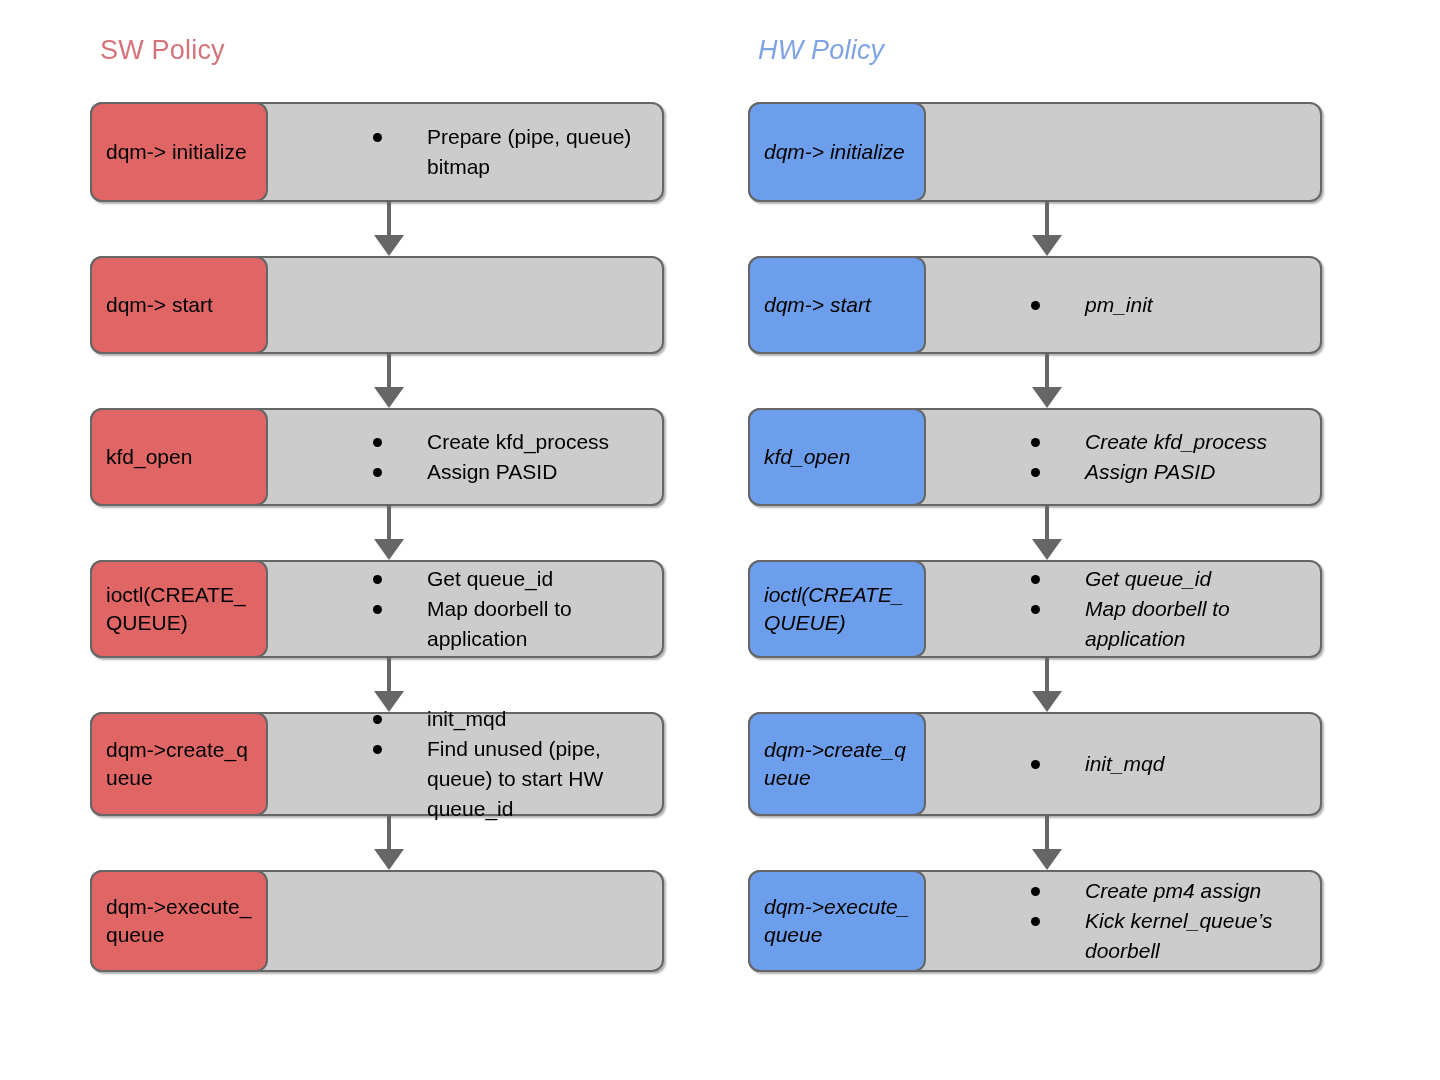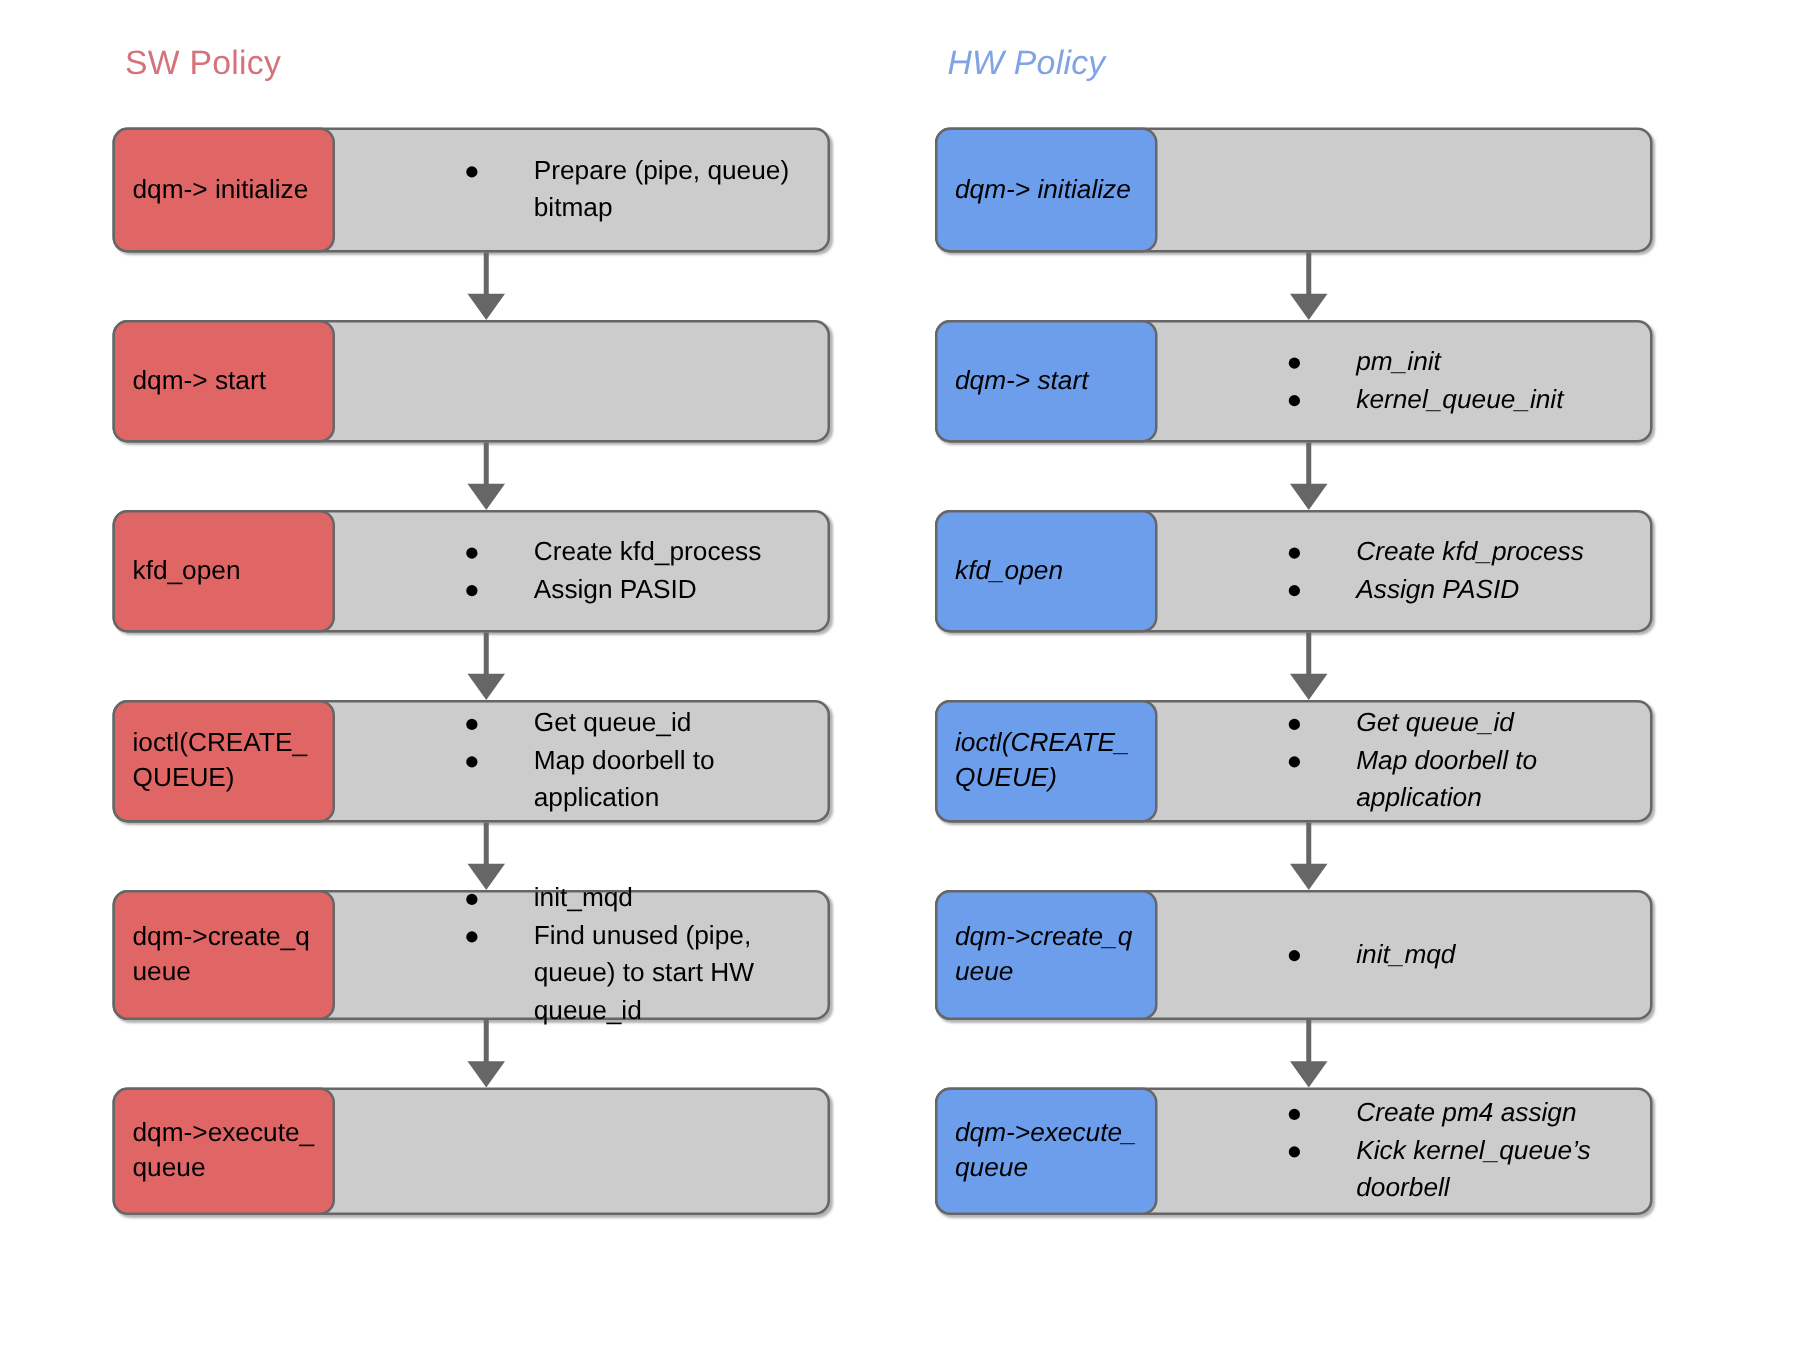--- a/index.html
+++ b/index.html
@@ -252,21 +252,20 @@
           <div class="shaft"></div>
           <div class="head"></div>
         </div>
         <div class="row">
           <div class="card" style="height: 98px;">
             <div class="card-label blue">dqm-&gt;
 start</div>
             <div class="card-body">
               <ul class="bullets">
                 <li><span class="dot"></span><span class="txt">pm_init</span></li>
-                <li><span class="dot"></span><span class="txt">kernel_queue_init</span></li>
               </ul>
             </div>
           </div>
         </div>
         <div class="connector">
           <div class="shaft"></div>
           <div class="head"></div>
         </div>
         <div class="row">
           <div class="card" style="height: 98px;">

